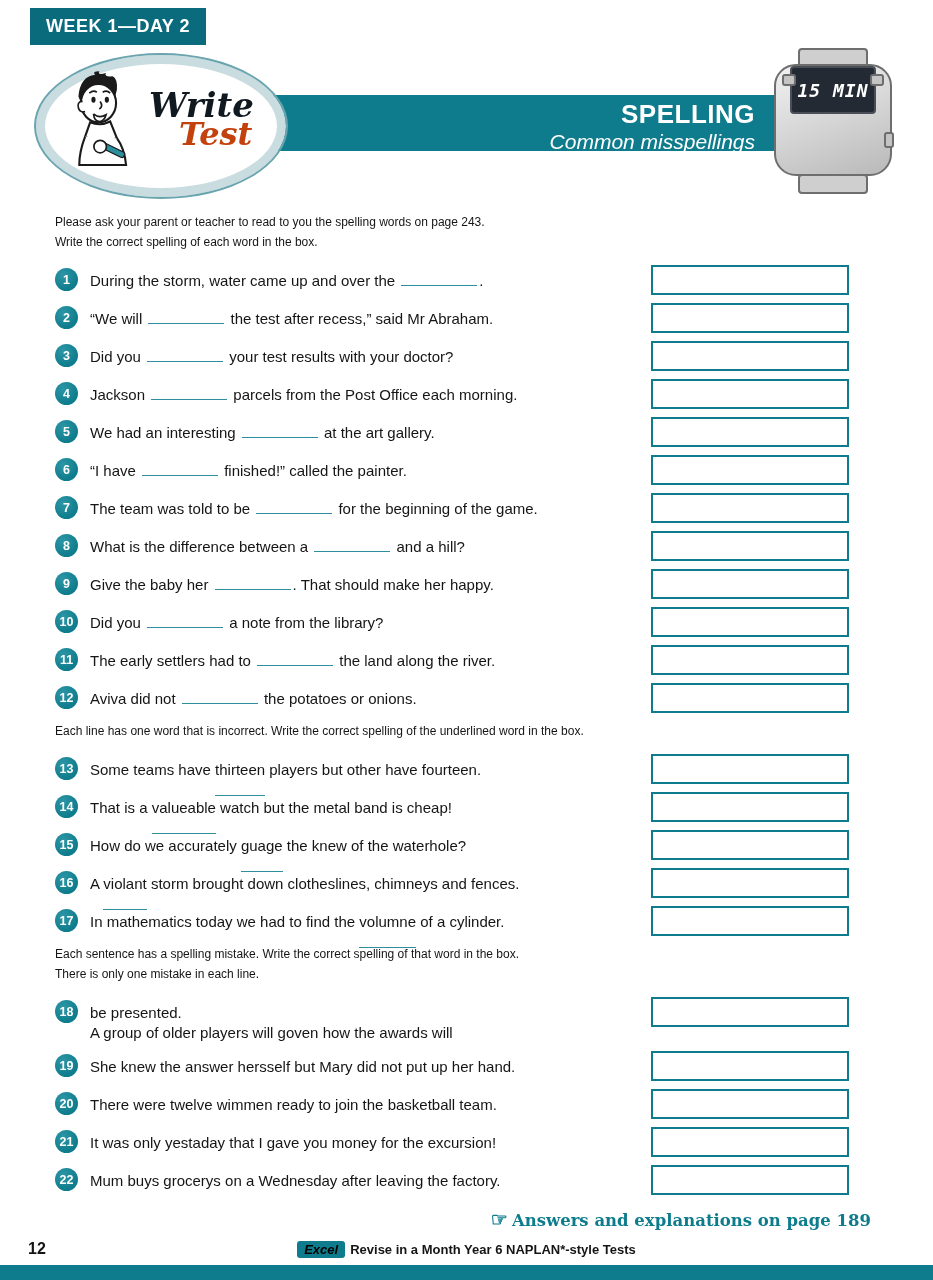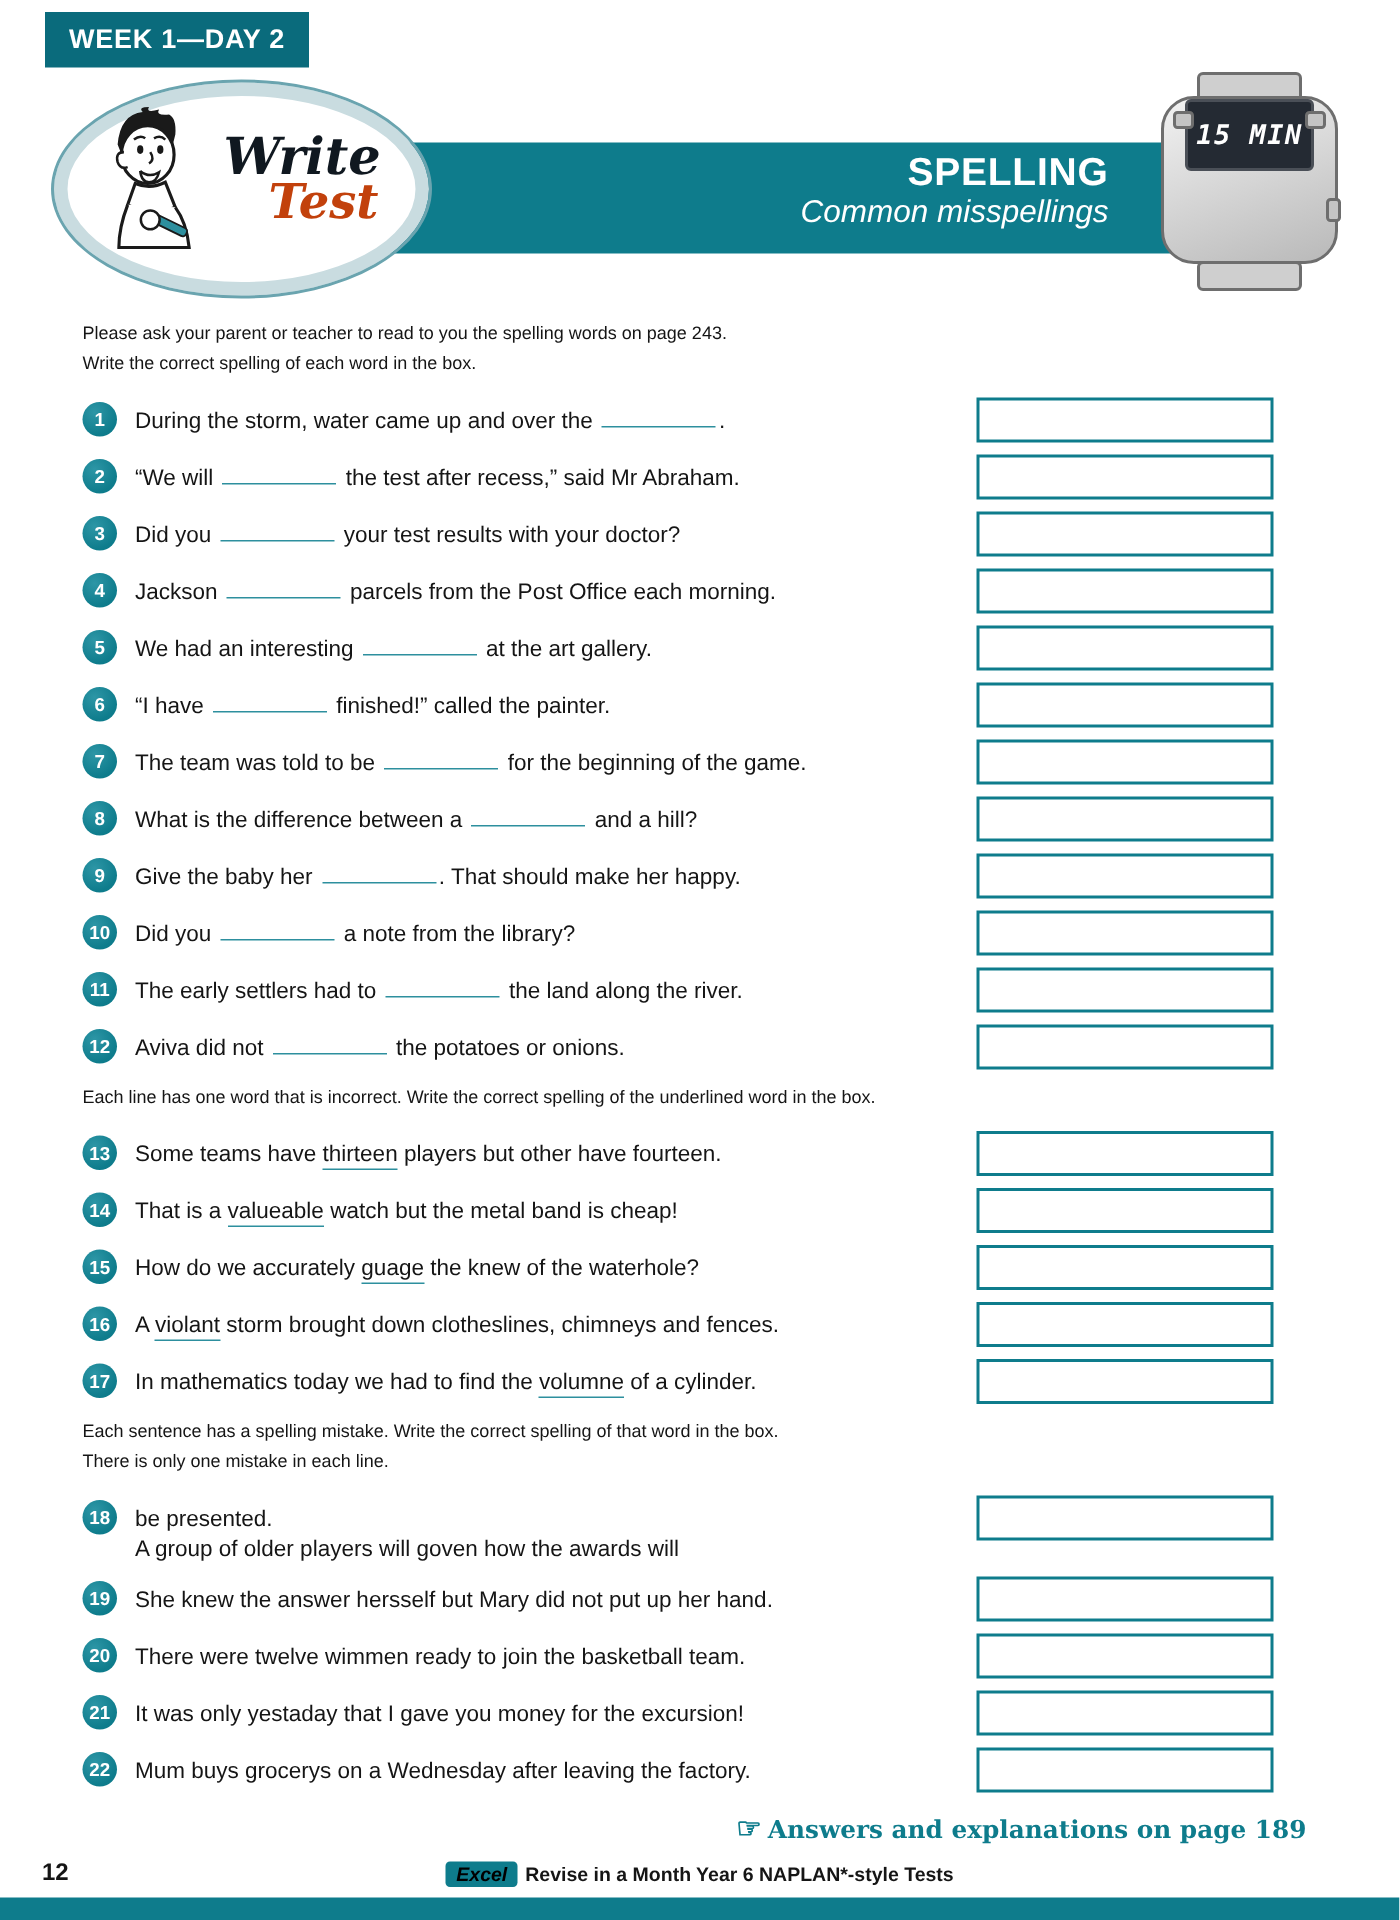--- a/index.html
+++ b/index.html
@@ -14,21 +14,21 @@
     width:933px;height:1280px;position:relative;background:#fff;
     font-family:"Liberation Sans","DejaVu Sans",sans-serif;color:var(--ink);
     overflow:hidden;
   }
   
   .week-badge{
     position:absolute;left:30px;top:8px;background:var(--teal-dark);color:#fff;
     font-weight:bold;font-size:18px;padding:8px 16px;letter-spacing:.5px;
   }
   .band{
-    position:absolute;left:234px;top:95px;width:625px;height:74px;
+    position:absolute;left:250px;top:95px;width:625px;height:56px;
     background:var(--teal);
   }
   .band-text{position:absolute;right:120px;top:4px;text-align:right;color:#fff;}
   .band-subject{font-size:26px;font-weight:bold;letter-spacing:.5px;line-height:30px;}
   .band-topic{font-size:21px;font-style:italic;line-height:26px;}
   .logo-oval{
     position:absolute;left:36px;top:55px;width:250px;height:142px;
     background:#fff;border:9px solid #c9dce0;outline:2px solid #6aa4af;
     border-radius:50%;display:flex;align-items:center;z-index:3;
   }
@@ -76,21 +76,21 @@
     width:23px;height:23px;border-radius:50%;flex-shrink:0;margin-top:3px;
     background:radial-gradient(circle at 35% 30%, #2d96a6, var(--teal) 70%);
     color:#fff;font-size:12.5px;font-weight:bold;
     display:flex;align-items:center;justify-content:center;
   }
   .sentence{flex:1;padding:6px 10px 0 12px;font-size:15px;line-height:20px;}
   .blank{
     display:inline-block;width:76px;height:13px;
     border-bottom:1.6px solid var(--teal-light);margin:0 2px;
   }
-  .misspelled{border-bottom:1.6px solid var(--teal-light);padding-bottom:1px;}
+  .misspelled{border-bottom:1.6px solid var(--teal-light);padding-bottom:17px;}
   .answer-box{
     width:198px;height:30px;flex-shrink:0;border:2px solid var(--teal);
     background:#fff;margin-left:8px;
   }
   
   .answers-note{
     position:absolute;right:62px;bottom:50px;color:var(--teal);
     font-family:"DejaVu Serif","Liberation Serif",serif;font-weight:bold;font-size:16.5px;
   }
   .answers-note .hand{font-size:19px;margin-right:4px;}

